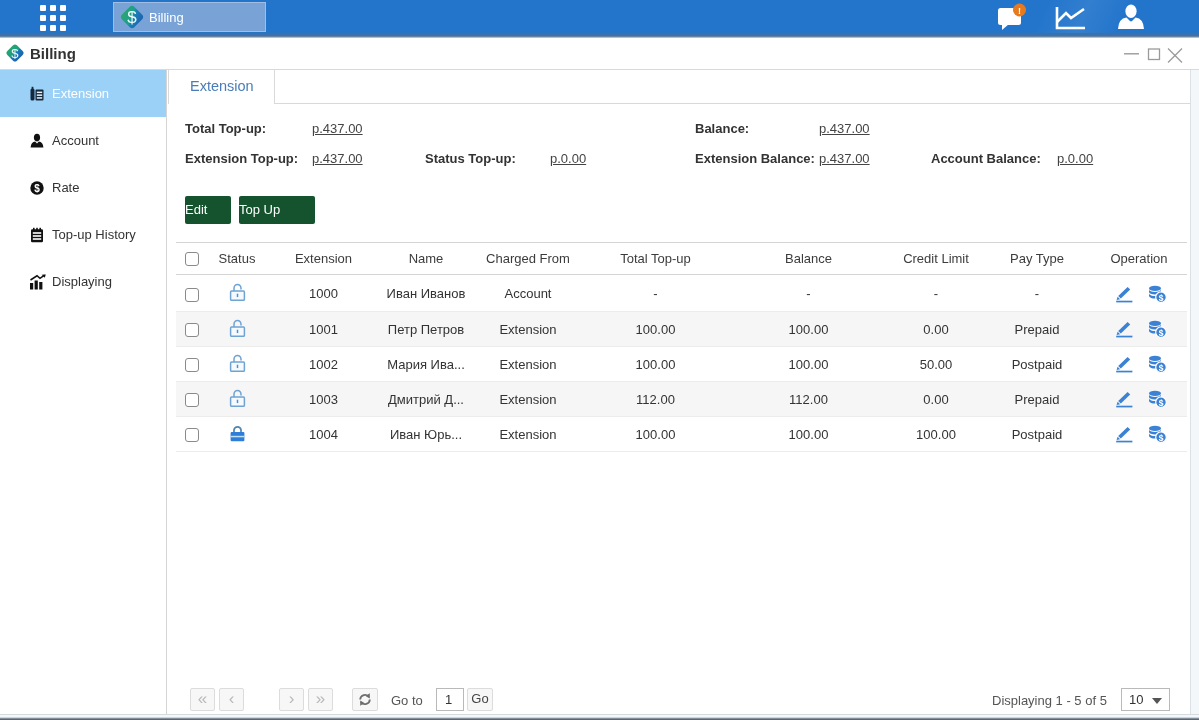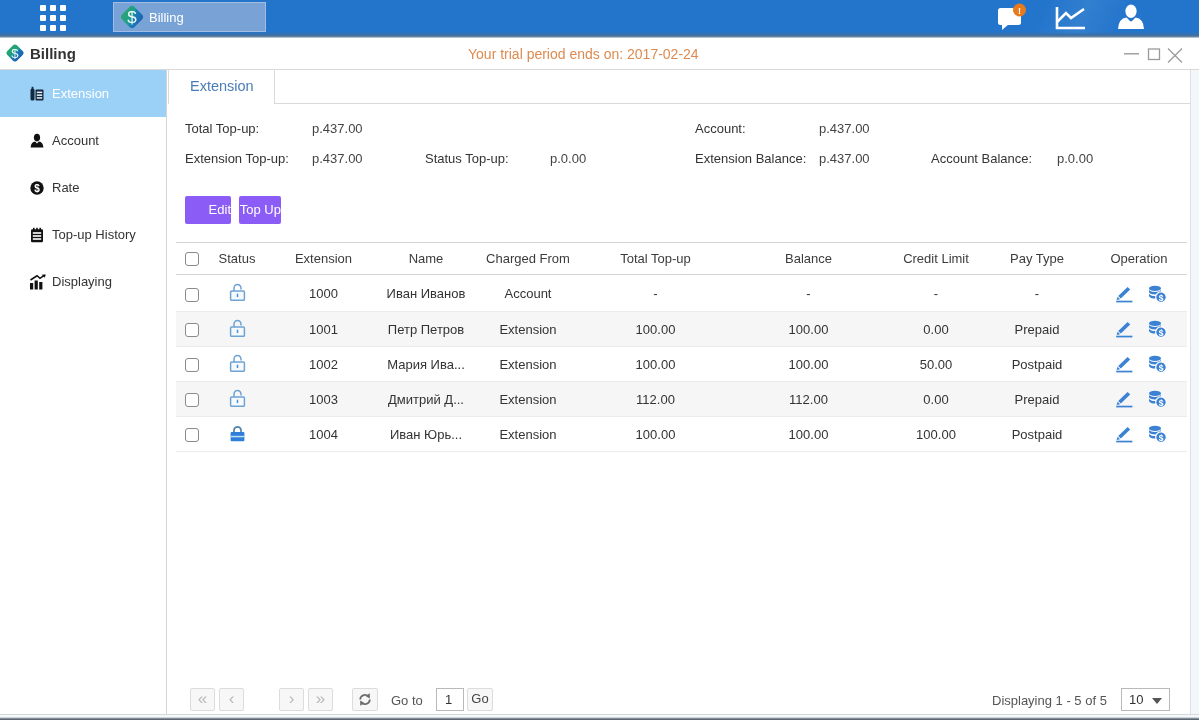--- a/index.html
+++ b/index.html
@@ -34,26 +34,26 @@
 
 
 .content { position:absolute; left:167px; top:70px; width:1023px; height:644px; background:#fff; }
 .tabstrip { position:absolute; left:0; top:0; width:1023px; height:34px; }
 .tabstrip .line { position:absolute; left:108px; right:0; bottom:0; height:1px; background:#d9d9d9; }
 .tab { position:absolute; left:1px; top:0; width:107px; height:34px; background:#fff;
   border-left:1px solid #d9d9d9; border-right:1px solid #d9d9d9;
   font-size:14.5px; color:#4a7cb8; line-height:33px; padding-left:21px; }
 
 
-.slabel { position:absolute; font-size:13px; font-weight:normal; color:#333; white-space:nowrap; }
-.sval { position:absolute; font-size:13px; color:#444; white-space:nowrap; }
-
-
-.btn { position:absolute; height:28px; background:#8b5cf6; color:#fff; font-size:13px;
-  text-align:right; line-height:28px; border-radius:2px; }
+.slabel { position:absolute; font-size:13px; font-weight:bold; color:#333; white-space:nowrap; }
+.sval { position:absolute; font-size:13px; color:#444; white-space:nowrap;text-decoration:underline; }
+
+
+.btn { position:absolute; height:28px; background:#14532d; color:#fff; font-size:13px;
+  text-align:left; line-height:28px; border-radius:2px; }
 
 
 .grid { position:absolute; left:176px; top:242px; width:1011px; }
 table.g { border-collapse:collapse; table-layout:fixed; width:1011px; }
 table.g col.c0{width:34px} table.g col.c1{width:54px} table.g col.c2{width:119px}
 table.g col.c3{width:86px} table.g col.c4{width:118px} table.g col.c5{width:137px}
 table.g col.c6{width:169px} table.g col.c7{width:86px} table.g col.c8{width:116px}
 table.g col.c9{width:92px}
 table.g th { height:32px; border-top:1px solid #d4d4d4; border-bottom:1px solid #d4d4d4;
   font-weight:normal; font-size:13px; color:#3c3c3c; text-align:center; padding:0; }
@@ -140,21 +140,20 @@
       <stop offset="0" stop-color="#27a573"></stop>
           <stop offset="0.5" stop-color="#1d9d85"></stop>
       <stop offset="0.55" stop-color="#1779b9"></stop>
           <stop offset="1" stop-color="#1d62ae"></stop>
     </linearGradient>
       </defs>
     <rect x="4.2" y="4.2" width="17.6" height="17.6" rx="3.5" fill="url(#dg2)" transform="rotate(45 13 13)"></rect>
     <text x="13" y="19" font-size="17" fill="#f2fdfb" text-anchor="middle" font-family="Liberation Sans">$</text>
   </svg>
   <span class="wtitle">Billing</span>
-  <span class="trial">Your trial period ends on: 2017-02-24</span>
   <svg class="winbtns" width="75" height="32" viewBox="0 0 75 32">
     <line x1="14" y1="15.8" x2="29" y2="15.8" stroke="#9a9a9a" stroke-width="1.4"></line>
     <rect x="38.5" y="11" width="11" height="10.5" fill="none" stroke="#9a9a9a" stroke-width="1.3"></rect>
     <line x1="58" y1="10.5" x2="72" y2="24.5" stroke="#9a9a9a" stroke-width="1.2"></line>
     <line x1="72" y1="10.5" x2="58" y2="24.5" stroke="#9a9a9a" stroke-width="1.2"></line>
   </svg>
 </div>
 
 <div class="sidebar">
   <div class="sitem sel">
@@ -208,33 +207,33 @@
 
 <div class="content">
   <div class="tabstrip">
       <div class="line"></div>
       <div class="tab">Extension</div>
     </div>
 </div>
 
 <div class="slabel" style="left:185px;top:121px">Total Top-up:</div>
 <div class="sval" style="left:312px;top:121px">p.437.00</div>
-<div class="slabel" style="left:695px;top:121px">Account:</div>
+<div class="slabel" style="left:695px;top:121px">Balance:</div>
 <div class="sval" style="left:819px;top:121px">p.437.00</div>
 <div class="slabel" style="left:185px;top:151px">Extension Top-up:</div>
 <div class="sval" style="left:312px;top:151px">p.437.00</div>
 <div class="slabel" style="left:425px;top:151px">Status Top-up:</div>
 <div class="sval" style="left:550px;top:151px">p.0.00</div>
 <div class="slabel" style="left:695px;top:151px">Extension Balance:</div>
 <div class="sval" style="left:819px;top:151px">p.437.00</div>
 <div class="slabel" style="left:931px;top:151px">Account Balance:</div>
 <div class="sval" style="left:1057px;top:151px">p.0.00</div>
 
 <div class="btn" style="left:185px;top:196px;width:46px">Edit</div>
-<div class="btn" style="left:239px;top:196px;width:42px">Top Up</div>
+<div class="btn" style="left:239px;top:196px;width:76px">Top Up</div>
 
 <div class="grid">
 <table class="g">
 <colgroup>
         <col class="c0">
         <col class="c1">
         <col class="c2">
         <col class="c3">
         <col class="c4">
         <col class="c5">

